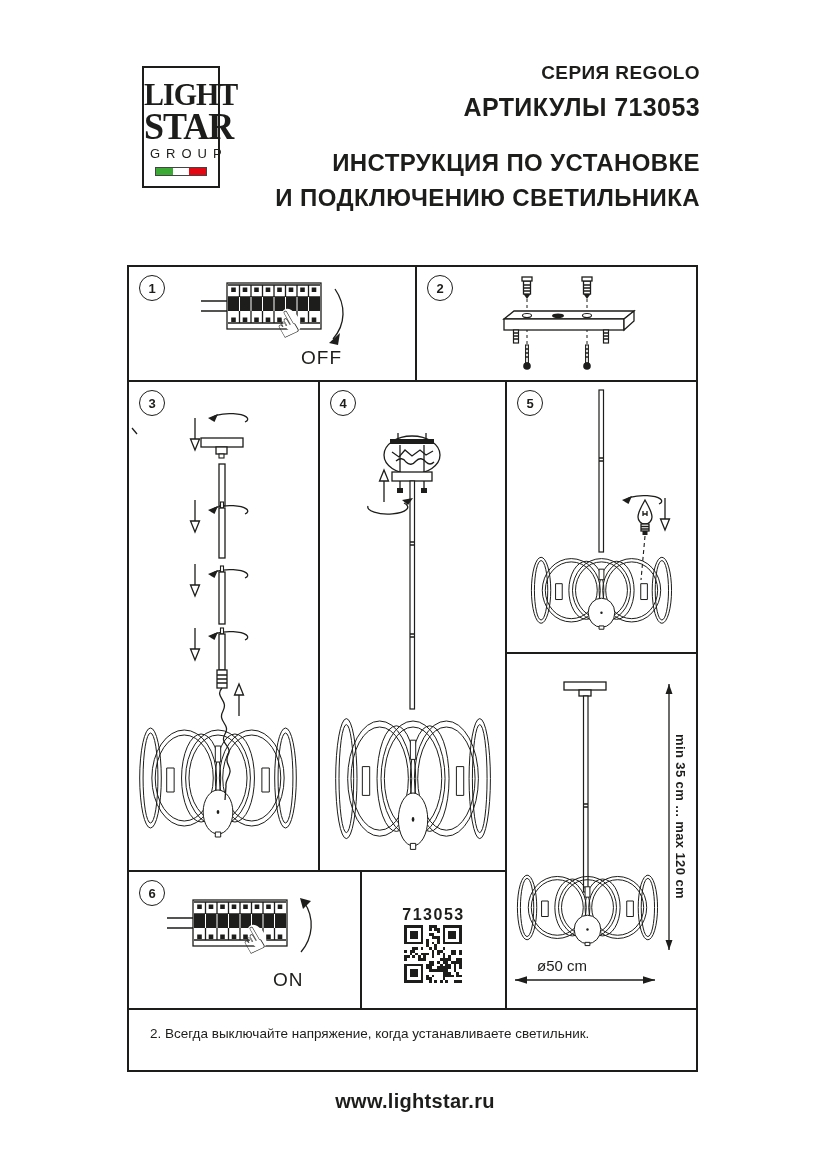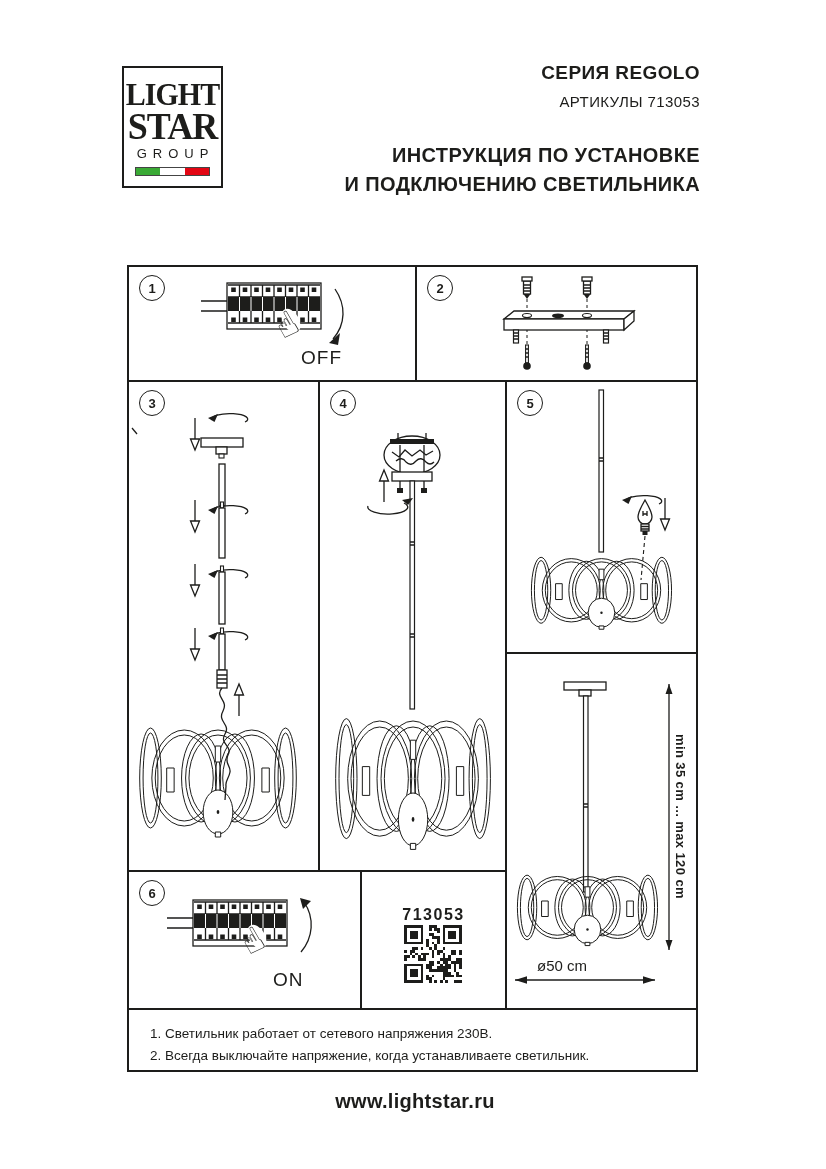--- a/index.html
+++ b/index.html
@@ -1,29 +1,29 @@
 <!DOCTYPE html>
 <html><head>
 <meta charset="utf-8">
 <style>
   html,body{margin:0;padding:0;background:#e8e8e8;}
   .page{position:relative;width:826px;height:1169px;background:#ffffff;margin:0 auto;
         font-family:"Liberation Sans",sans-serif;color:#1d1d1b;overflow:hidden;}
   .abs{position:absolute;}
   
-  .logo{left:122px;top:66px;width:101px;height:122px;border:2px solid #1d1d1b;text-align:center;box-sizing:border-box;background:#fff;}
+  .logo{left:142px;top:66px;width:78px;height:122px;border:2px solid #1d1d1b;text-align:center;box-sizing:border-box;background:#fff;}
   .logo-light{font-family:"Liberation Serif",serif;font-weight:700;font-size:30px;line-height:.95;letter-spacing:-1px;margin-top:12px;transform:scaleY(1.08);}
   .logo-star{font-family:"Liberation Serif",serif;font-weight:700;font-size:36px;line-height:.95;letter-spacing:-1px;transform:scaleY(1.05);}
   .logo-group{font-size:13px;font-weight:400;letter-spacing:6px;margin-top:3px;margin-left:6px;}
   .logo-flag{display:flex;height:7px;margin:6px 11px 0 11px;border:1px solid #444;}
   .logo-flag span{flex:1;}
   .hdr{right:126px;top:62px;text-align:right;}
   .hdr .l1{font-size:19px;font-weight:700;letter-spacing:.4px;}
-  .hdr .l2{font-size:15px;font-weight:400;letter-spacing:.4px;margin-top:9px;}
-  .hdr .tt{font-size:20px;font-weight:700;letter-spacing:.4px;margin-top:31px;line-height:1.45;}
+  .hdr .l2{font-size:25px;font-weight:700;letter-spacing:.4px;margin-top:9px;}
+  .hdr .tt{font-size:24px;font-weight:700;letter-spacing:.4px;margin-top:24px;line-height:1.45;}
   
   .sheet{left:127px;top:265px;width:569px;height:805px;border-right:2px solid #1d1d1b;border-bottom:2px solid #1d1d1b;}
   .panel{position:absolute;border-left:2px solid #1d1d1b;border-top:2px solid #1d1d1b;box-sizing:border-box;}
   .num{position:absolute;left:10px;top:8px;width:24px;height:24px;border:1.6px solid #1d1d1b;border-radius:50%;
        display:flex;align-items:center;justify-content:center;font-size:13px;font-weight:700;background:#fff;}
   .switch-label{position:absolute;font-size:19px;font-weight:400;letter-spacing:1px;}
   .art-label{position:absolute;left:0;width:100%;text-align:center;font-size:16px;font-weight:700;letter-spacing:1.5px;margin-top:7px;}
   .dim-v{position:absolute;writing-mode:vertical-rl;font-size:13px;font-weight:700;letter-spacing:.4px;white-space:nowrap;}
   .dim-h{position:absolute;text-align:left;font-size:15px;font-weight:400;}
   .notes{font-size:13.5px;line-height:1.65;padding:13px 10px 0 21px;}
@@ -389,19 +389,18 @@
           <rect x="14" y="0" width="7" height="7" fill="#1d1d1b"></rect>
           <rect x="15" y="1" width="5" height="5" fill="#ffffff"></rect>
           <rect x="16" y="2" width="3" height="3" fill="#1d1d1b"></rect>
           <rect x="0" y="14" width="7" height="7" fill="#1d1d1b"></rect>
           <rect x="1" y="15" width="5" height="5" fill="#ffffff"></rect>
           <rect x="2" y="16" width="3" height="3" fill="#1d1d1b"></rect>
         </svg>
     </div>
 
     <div class="panel notes" style="left:0;top:743px;width:569px;height:62px;">
-      <div>1. Светильник работает от сетевого напряжения 230В.</div>
       <div>2. Всегда выключайте напряжение, когда устанавливаете светильник.</div>
     </div>
   </div>
 
   <div class="abs footer">www.lightstar.ru</div>
 </div>
 
 </body></html>

